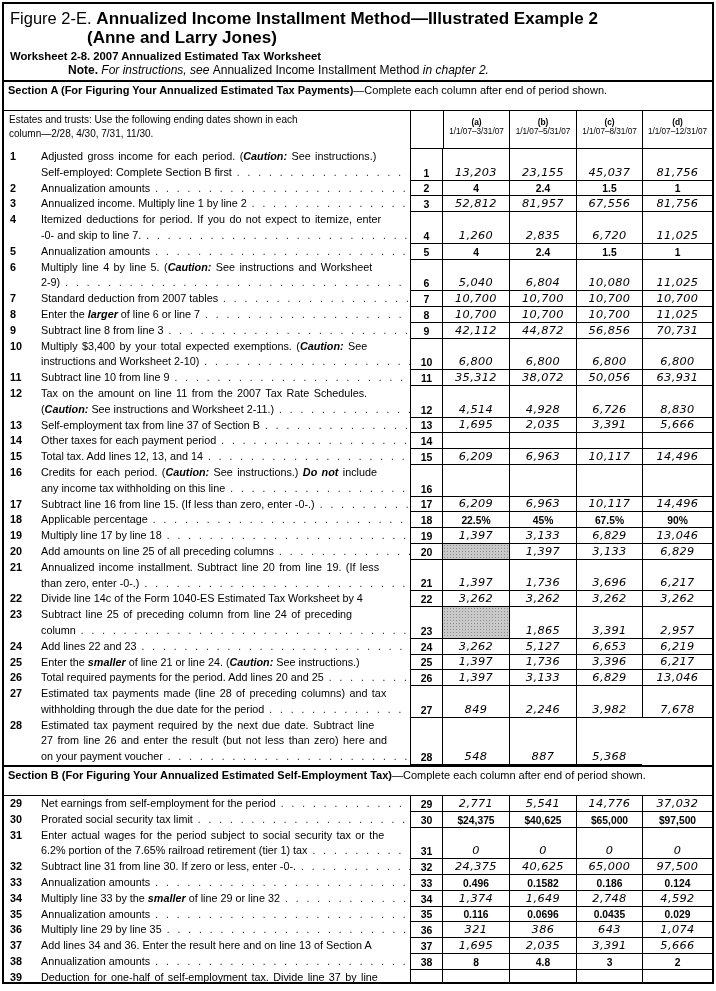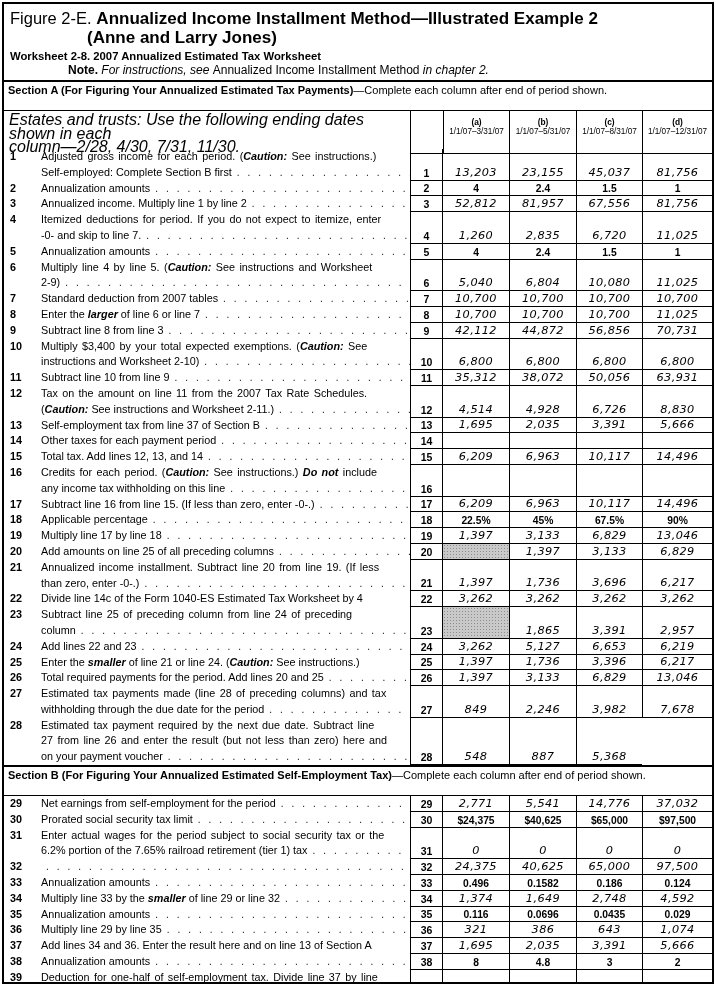--- a/index.html
+++ b/index.html
@@ -15,21 +15,21 @@
   .wsline{padding:3px 0 0 6px;font-size:11.3px;font-weight:bold;}
   .noteline{padding:1px 0 3px 64px;font-size:12px;}
   .nb{font-weight:bold;} .ni{font-style:italic;}
 
   
   .sechead{border-top:2px solid #000;border-bottom:1px solid #000;padding:2px 3px 14px 4px;font-size:11px;white-space:nowrap;overflow:hidden;}
   .shb{font-weight:bold;}
 
   
   .hdr{display:grid;grid-template-columns:406px 33px 66px 67px 66px 70px;height:38px;}
-  .estates{padding:2px 4px 0 5px;font-size:16px;line-height:13.5px;font-style:italic;}
+  .estates{padding:2px 4px 0 5px;font-size:10px;line-height:13.5px;}
   .spacer{border-left:1px solid #000;border-bottom:1px solid #000;}
   .hcell{border-left:1px solid #000;border-bottom:1px solid #000;text-align:center;padding-top:6px;font-size:8.2px;line-height:10px;}
   .hletter{font-weight:bold;font-size:8.4px;display:block;}
 
   
   .trow{display:grid;grid-template-columns:406px 33px 66px 67px 66px 70px;height:calc(var(--l)*var(--u));}
   .desc{position:relative;padding-left:37px;overflow:hidden;}
   .rownum{position:absolute;left:6px;top:0;width:26px;font-weight:bold;font-size:10.8px;line-height:var(--u);}
   .tline{display:flex;overflow:hidden;font-size:10.8px;line-height:var(--u);}
   .tline span{white-space:pre;flex:0 0 auto;}
@@ -578,20 +578,21 @@
         <div class="numcell">31</div>
         <div class="vcell hand">0</div>
         <div class="vcell hand">0</div>
         <div class="vcell hand">0</div>
         <div class="vcell hand">0</div>
       </div>
       <div class="trow" style="--l: 1;">
         <div class="desc">
           <span class="rownum">32</span>
           <div class="tline">
+            <span>Subtract line 31 from line 30. If zero or less, enter -0-.</span>
             <span class="leader">. . . . . . . . . . . . . . . . . . . . . . . . . . . . . . . . . . . . . . . . . . . . .</span>
           </div>
         </div>
         <div class="numcell">32</div>
         <div class="vcell hand">24,375</div>
         <div class="vcell hand">40,625</div>
         <div class="vcell hand">65,000</div>
         <div class="vcell hand">97,500</div>
       </div>
       <div class="trow" style="--l: 1;">

